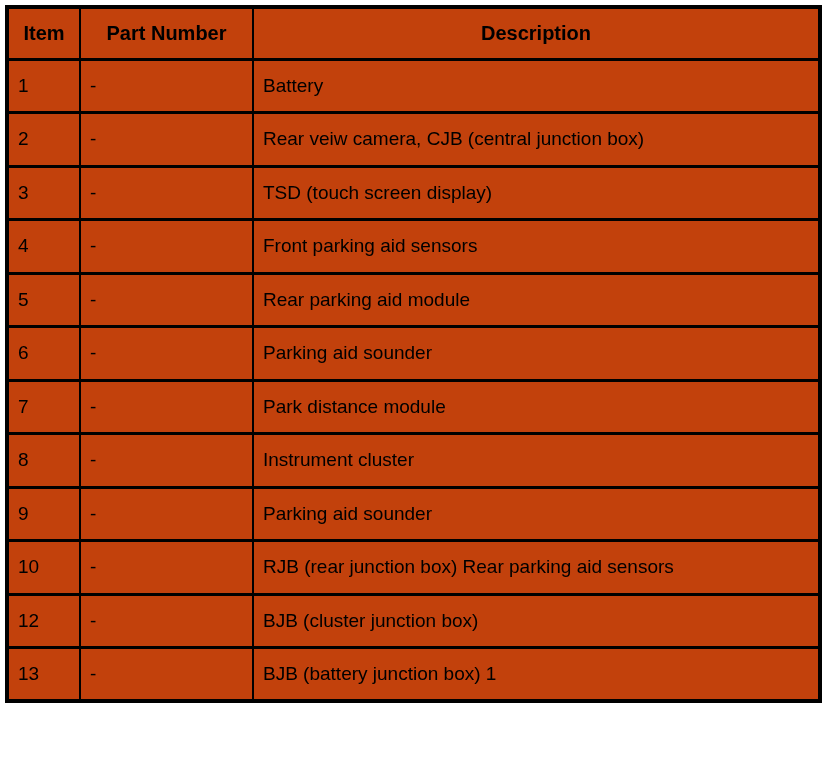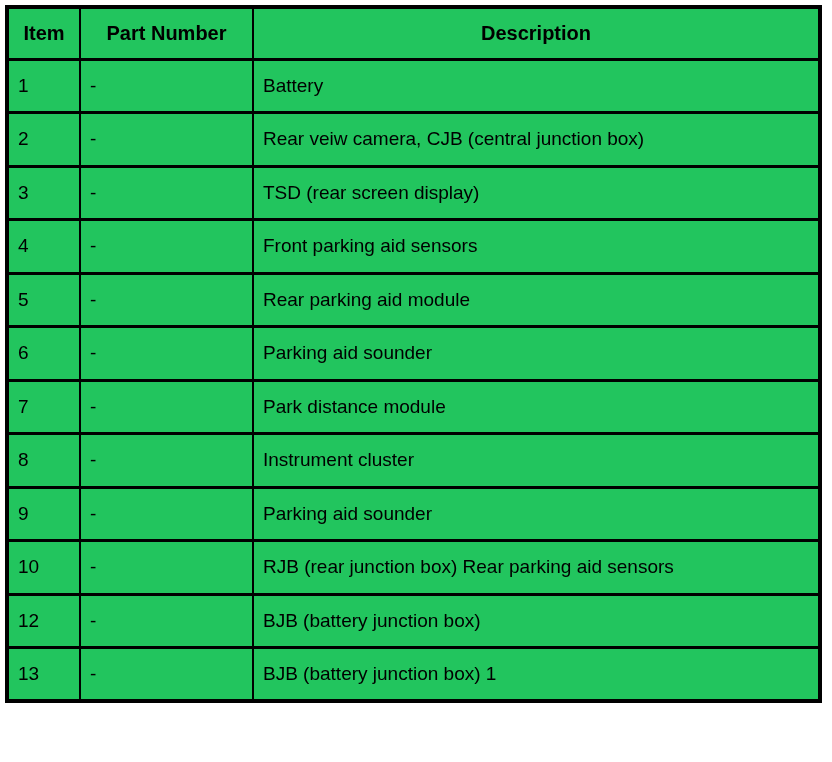--- a/index.html
+++ b/index.html
@@ -14,21 +14,21 @@
   .page {
     width: 832px;
     height: 762px;
     box-sizing: border-box;
     padding: 5px 14px 8px 5px;
   }
   table.parts-table {
     border-collapse: collapse;
     width: 813px;
     table-layout: fixed;
-    background: #22c55e;
+    background: #c2410c;
   }
   table.parts-table th,
   table.parts-table td {
     border: 2px solid #000000;
     border-top-width: 3px;
     border-bottom-width: 3px;
     box-sizing: border-box;
     overflow: hidden;
     white-space: nowrap;
   }
@@ -78,21 +78,21 @@
         <td>Battery</td>
       </tr>
       <tr>
         <td>2</td>
         <td>-</td>
         <td>Rear veiw camera, CJB (central junction box)</td>
       </tr>
       <tr>
         <td>3</td>
         <td>-</td>
-        <td>TSD (rear screen display)</td>
+        <td>TSD (touch screen display)</td>
       </tr>
       <tr>
         <td>4</td>
         <td>-</td>
         <td>Front parking aid sensors</td>
       </tr>
       <tr>
         <td>5</td>
         <td>-</td>
         <td>Rear parking aid module</td>
@@ -118,21 +118,21 @@
         <td>Parking aid sounder</td>
       </tr>
       <tr>
         <td>10</td>
         <td>-</td>
         <td>RJB (rear junction box) Rear parking aid sensors</td>
       </tr>
       <tr>
         <td>12</td>
         <td>-</td>
-        <td>BJB (battery junction box)</td>
+        <td>BJB (cluster junction box)</td>
       </tr>
       <tr>
         <td>13</td>
         <td>-</td>
         <td>BJB (battery junction box) 1</td>
       </tr>
     </tbody>
   </table>
 </div>
 

